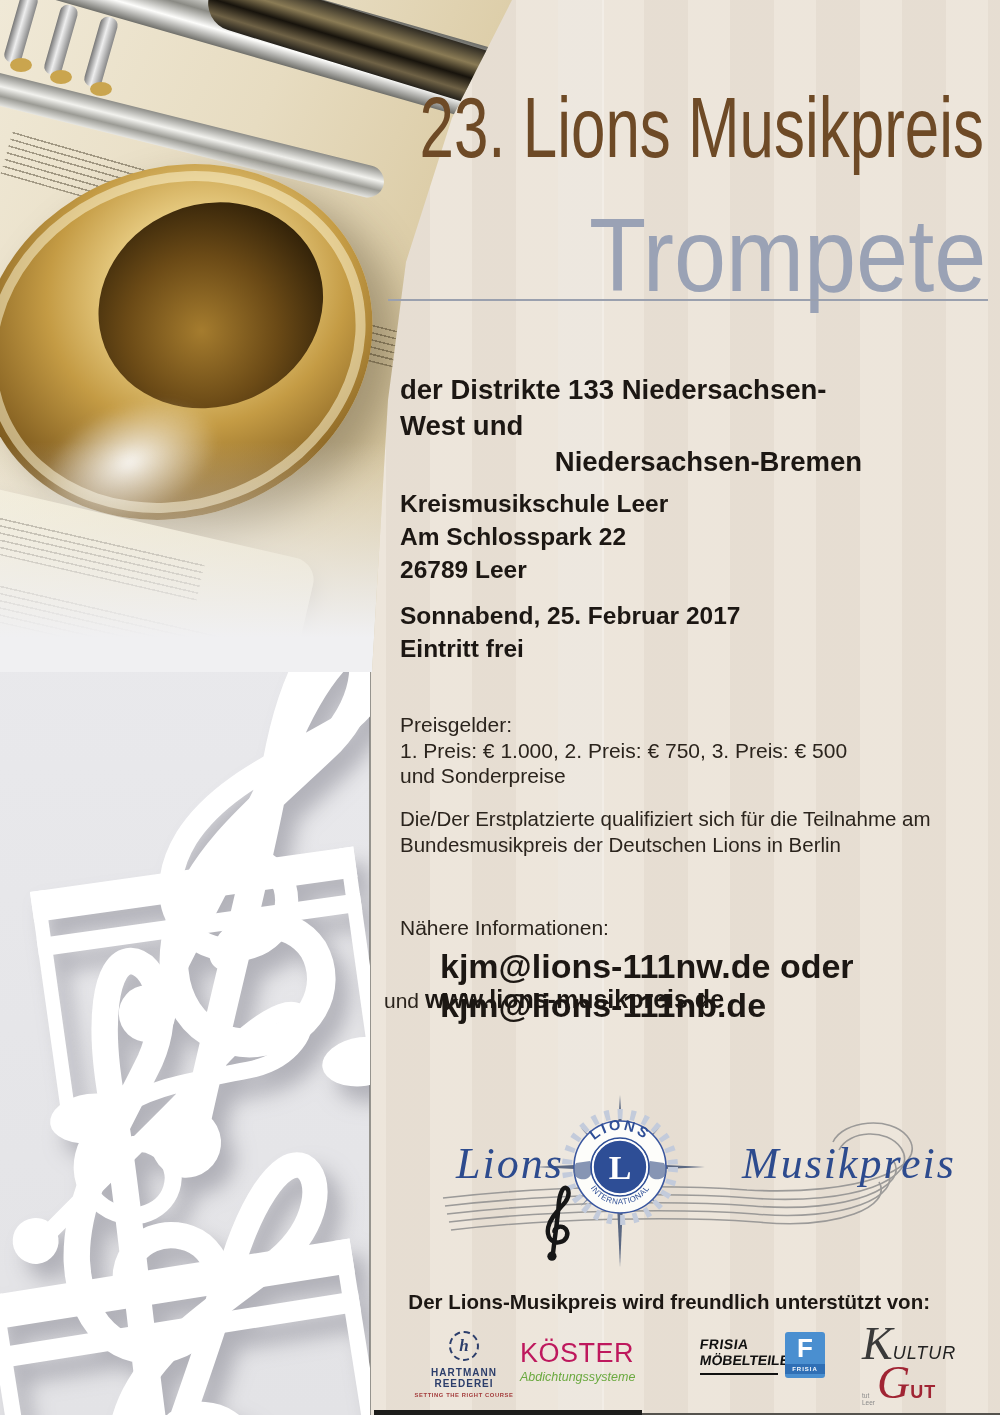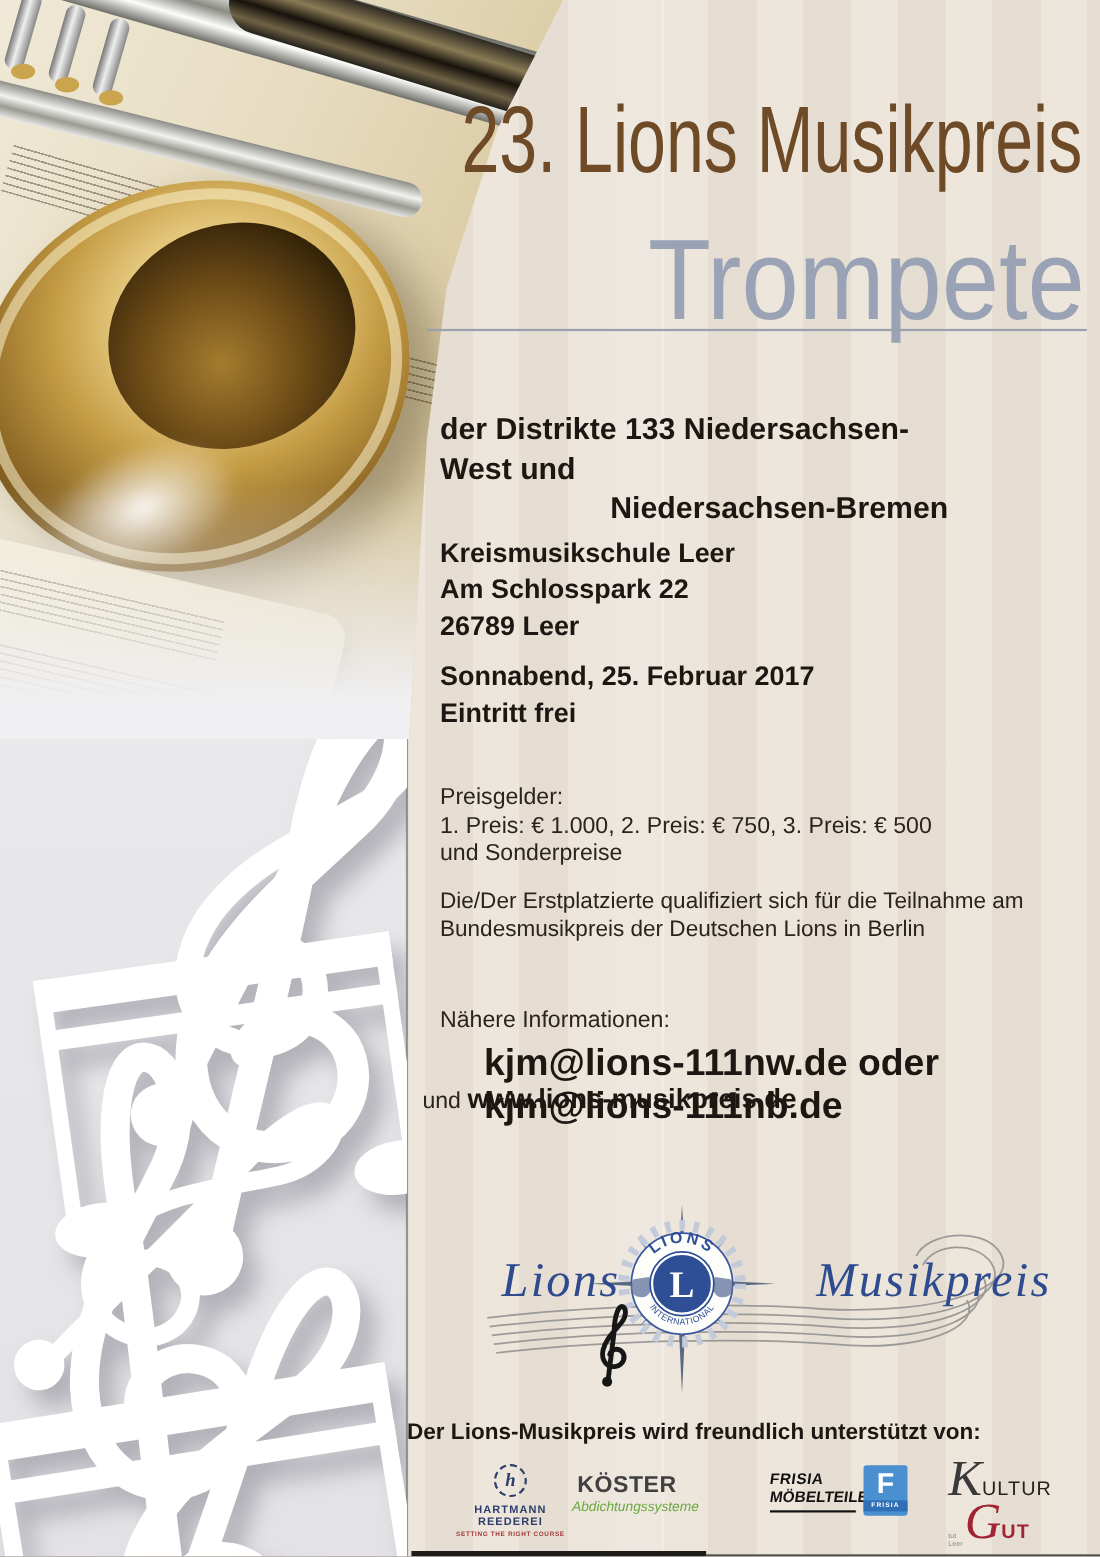--- a/index.html
+++ b/index.html
@@ -65,44 +65,44 @@
   .emails{left:400px;top:947px;font-size:34px;font-weight:700;margin-left:40px;}
   .webline{left:384px;top:985px;font-size:21px;color:#2b241d;}
   .webline .site{font-size:25px;font-weight:700;color:#1c1713;}
   
   .logo-art{position:absolute;left:435px;top:1082px;z-index:5;}
   .logo-word{position:absolute;z-index:6;font-family:"Liberation Serif",serif;font-style:italic;
     font-size:44px;color:#2d4b8e;letter-spacing:2px;}
   .logo-lions{left:456px;top:1138px;}
   .logo-musik{left:742px;top:1138px;}
   
-  .supp-h{left:370px;top:1290px;width:560px;text-align:left;font-size:20.5px;font-weight:700;color:#1c1713;}
+  .supp-h{left:370px;top:1290px;width:560px;text-align:right;font-size:20.5px;font-weight:700;color:#1c1713;}
   .sponsor{position:absolute;z-index:5;}
   .hartmann{left:408px;top:1331px;width:112px;text-align:center;color:#2c3e6b;}
   .hartmann .circ{width:30px;height:30px;margin:0 auto 6px;border:2px dashed #2c3e6b;border-radius:50%;
     font-family:"Liberation Serif",serif;font-style:italic;font-weight:700;font-size:17px;
     display:flex;align-items:center;justify-content:center;}
   .hartmann .nm{font-size:10px;font-weight:700;letter-spacing:1px;}
   .hartmann .tg{font-size:5.8px;letter-spacing:.6px;color:#a33b3b;margin-top:3px;font-weight:700;}
   .koester{left:520px;top:1338px;width:100px;text-align:center;}
-  .koester .nm{font-size:21px;font-weight:700;color:#404040;letter-spacing:.5px;}
+  .koester .nm{font-size:27px;font-weight:400;color:#be185d;letter-spacing:.5px;}
   .koester .tg{font-size:12.5px;font-style:italic;color:#6aa93f;margin-top:1px;}
   .frisia{left:700px;top:1336px;}
   .frisia .t1{font-size:14px;font-weight:700;color:#111;letter-spacing:.5px;transform:skewX(-8deg);}
   .frisia .t2{font-size:14px;font-weight:700;color:#111;transform:skewX(-8deg);}
   .frisia .gm{font-size:6px;font-weight:700;color:#111;}
   .frisia .ul{width:78px;height:2px;background:#111;margin-top:5px;}
   .frisia-badge{position:absolute;left:785px;top:1332px;width:40px;height:46px;background:#4a8fd0;
     border-radius:3px;text-align:center;}
   .frisia-badge .f{color:#fff;font-weight:700;font-size:26px;line-height:32px;}
   .frisia-badge .lbl{background:#2f6fb5;color:#fff;font-size:6px;letter-spacing:1px;line-height:10px;font-weight:700;}
   .kultur{left:862px;top:1324px;width:110px;font-family:"Liberation Serif",serif;}
   .kultur .row{display:flex;align-items:baseline;}
   .kultur .scr{font-style:italic;font-size:46px;line-height:40px;color:#3a3a3a;}
-  .kultur .caps{font-family:"Liberation Sans",sans-serif;font-size:18px;font-weight:400;color:#222;letter-spacing:1px;}
+  .kultur .caps{font-family:"Liberation Sans",sans-serif;font-size:18px;font-weight:400;color:#222;letter-spacing:1px;font-style:italic;}
   .kultur .scr2{font-style:italic;font-size:46px;line-height:38px;color:#a02433;}
   .kultur .caps2{font-family:"Liberation Sans",sans-serif;font-size:18px;color:#a02433;letter-spacing:1px;font-weight:700;}
   .kultur .small{font-family:"Liberation Sans",sans-serif;font-size:6.5px;color:#8a8a8a;line-height:7px;
     display:inline-block;margin-right:2px;}
   .bottom-line{position:absolute;left:374px;bottom:0;width:268px;height:5px;background:#1d1d1b;z-index:6;}
   .bottom-line2{position:absolute;left:642px;bottom:0;width:358px;height:2px;background:#55534e;z-index:6;}
 </style>
 </head>
 <body>
 

